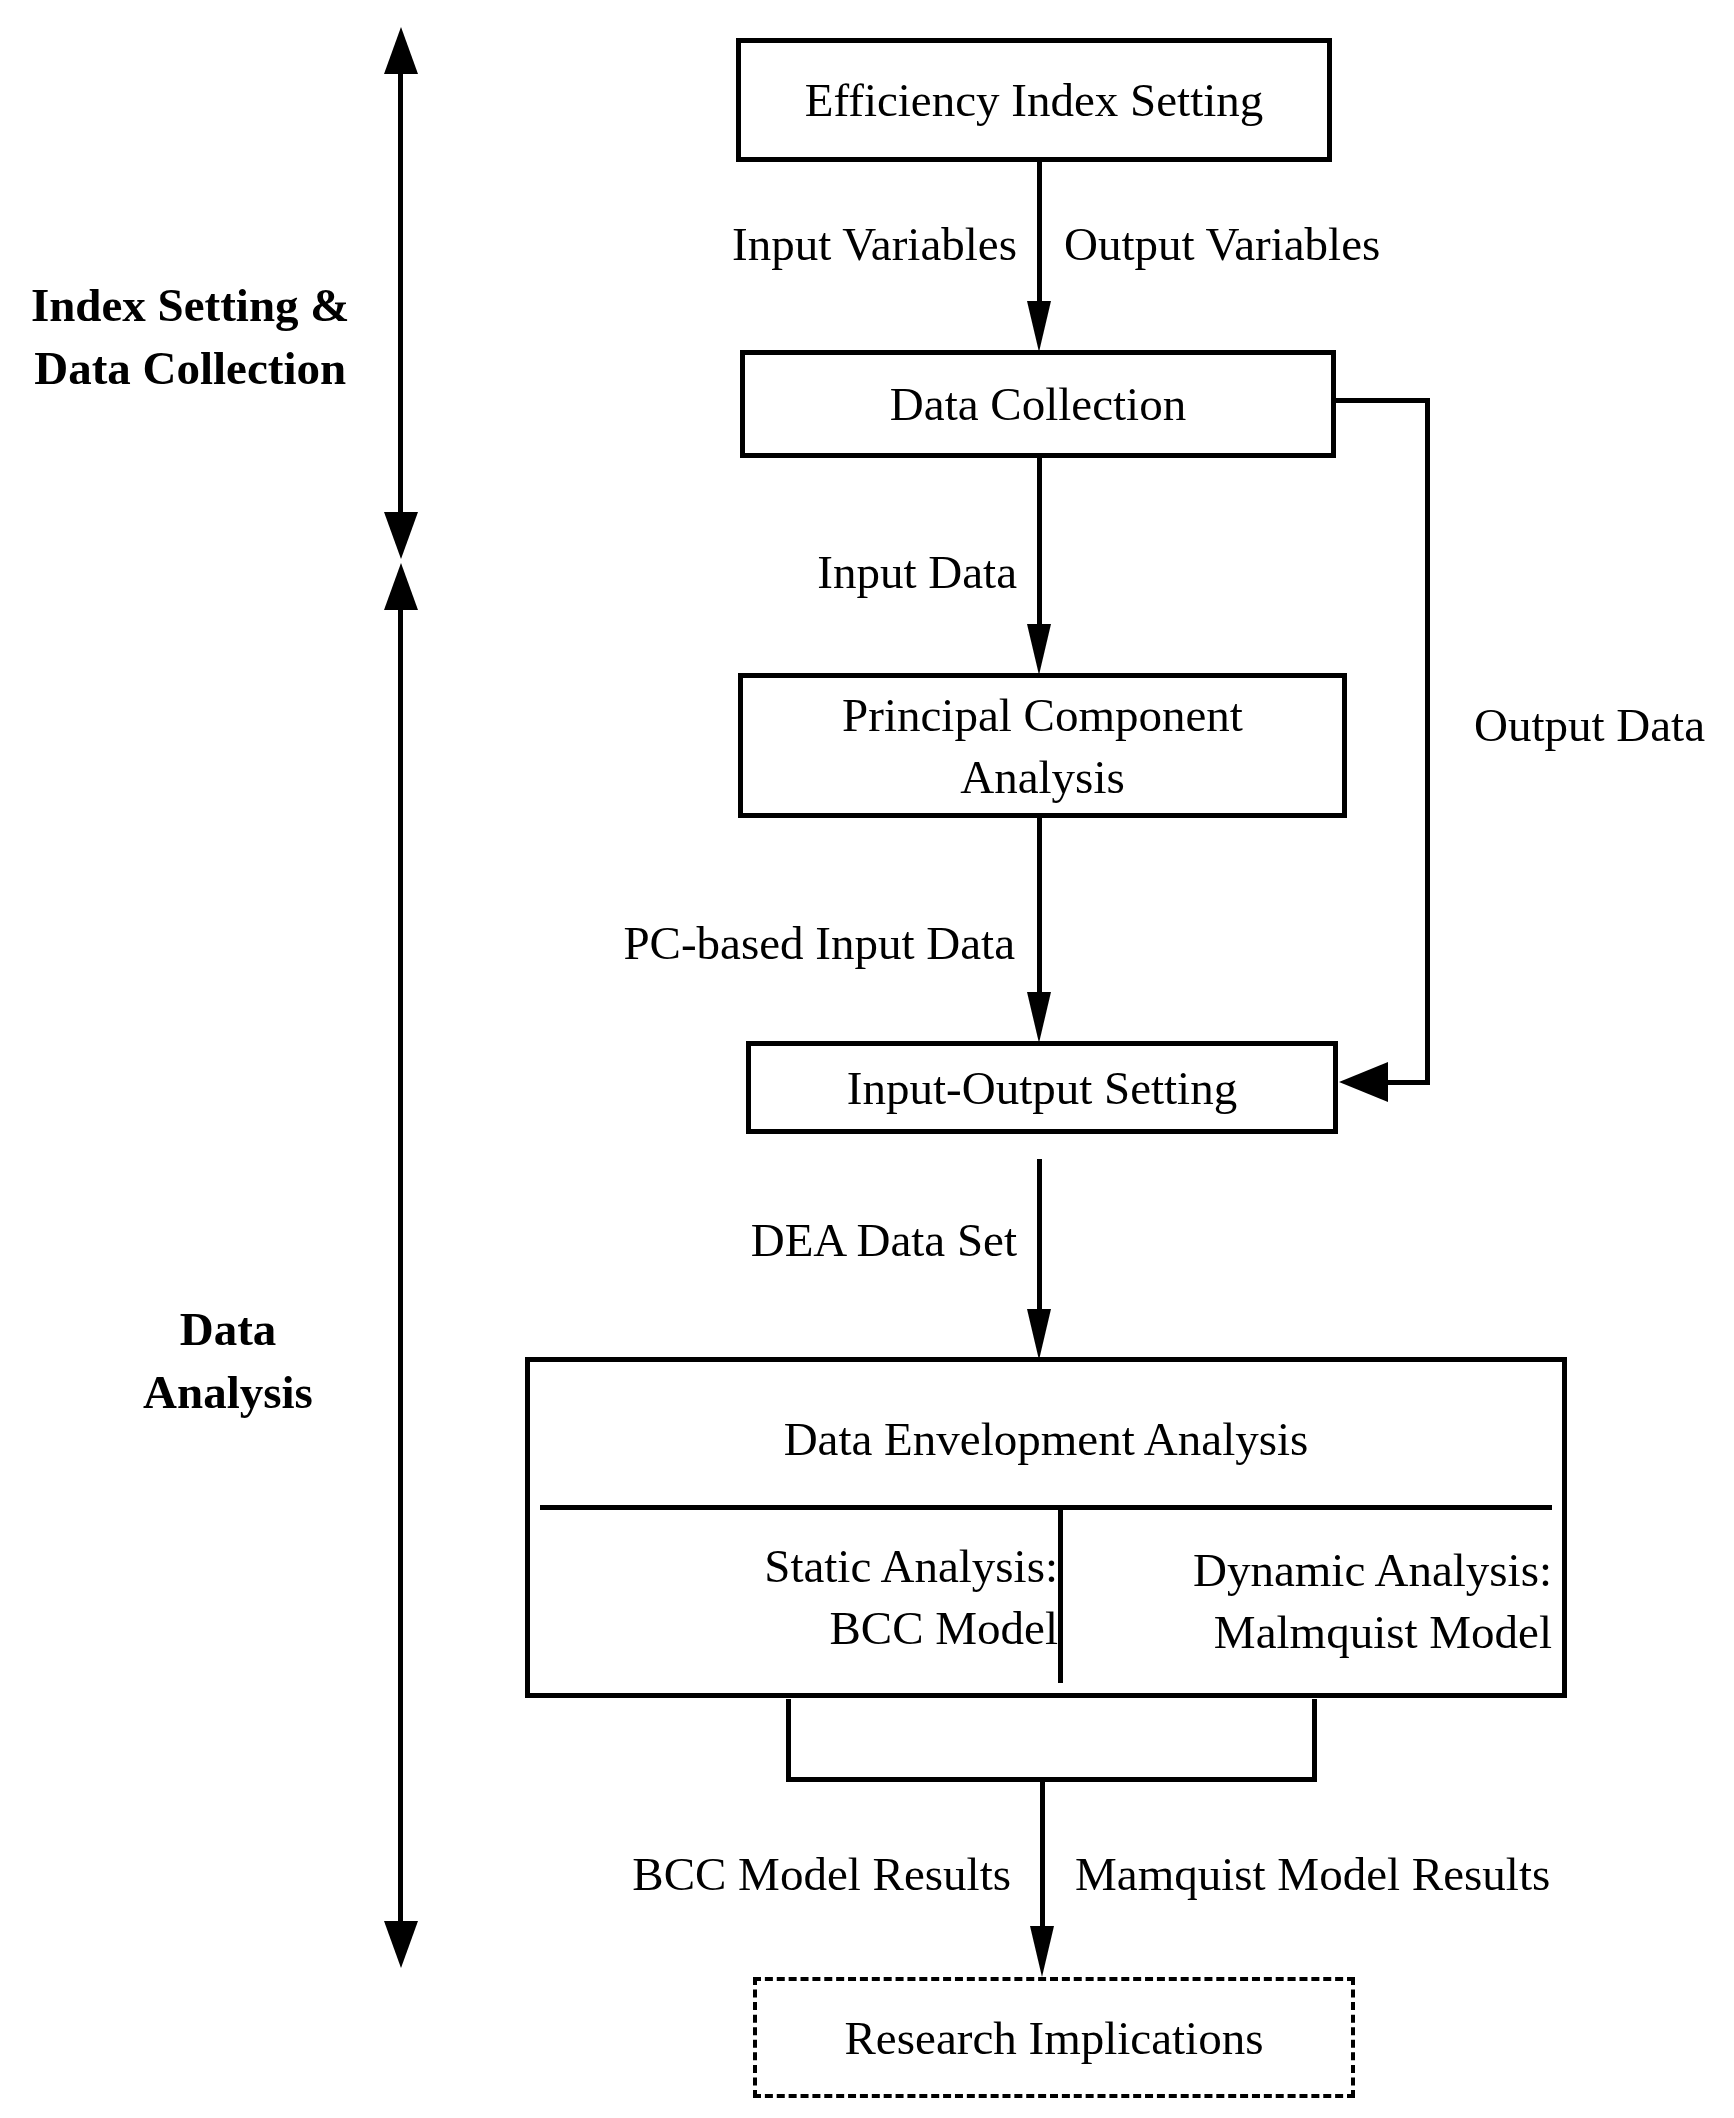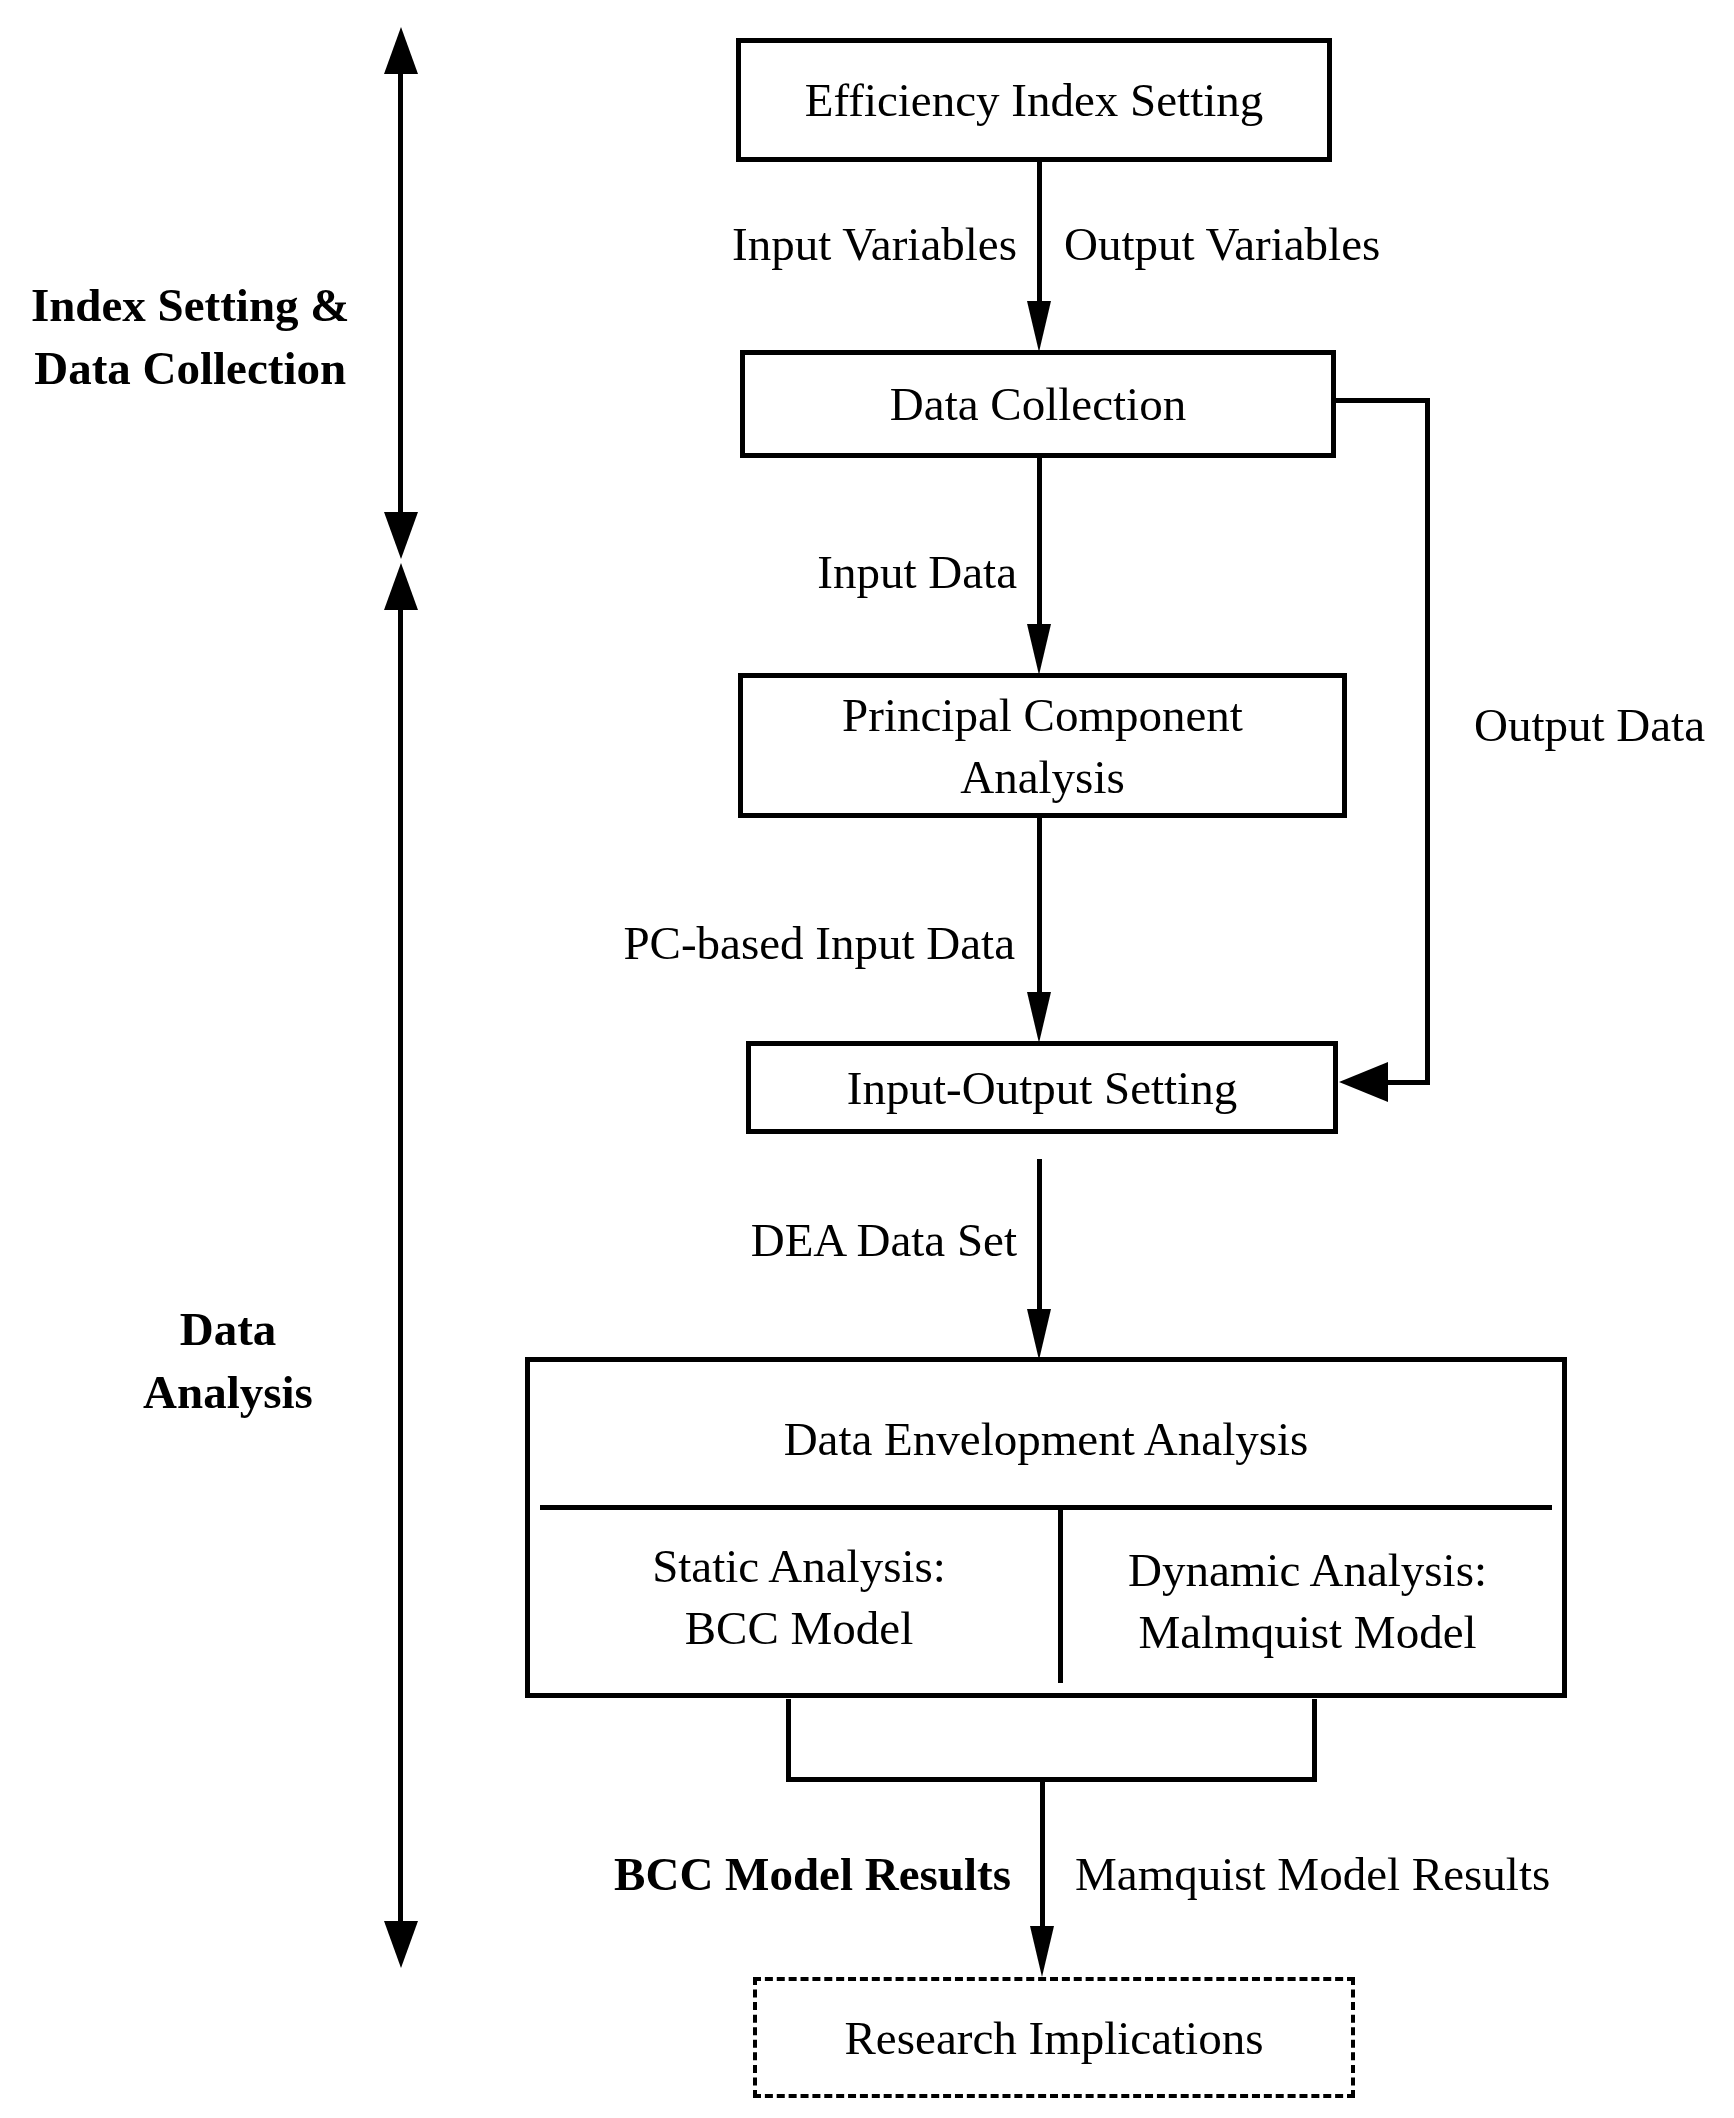--- a/index.html
+++ b/index.html
@@ -72,21 +72,21 @@
   }
   .dea-row{
     display:flex;
     width:100%;
     flex:1;
   }
   .dea-cell{
     box-sizing:border-box;
     display:flex;
     flex-direction:column;
-    align-items:center;
+    align-items:flex-end;
     justify-content:center;
     text-align:center;
     font-size:47px;
     line-height:62px;
   }
   .dea-cell.left{width:523px;border-right:5.2px solid #000;}
   .dea-cell.right{flex:1;margin-top:8px;}
 </style>
 </head>
 <body>
@@ -165,21 +165,21 @@
         <div>Malmquist Model</div>
       </div>
     </div>
   </div>
 
   <div class="vline" style="left:786px;top:1699px;height:83px;"></div>
   <div class="vline" style="left:1312px;top:1699px;height:83px;"></div>
   <div class="hline" style="left:786px;top:1777px;width:531px;"></div>
   <div class="vline" style="left:1040px;top:1777px;height:150px;"></div>
   <div class="head-down" style="left:1030px;top:1926px;"></div>
-  <div class="edge-label r" style="left:581px;top:1844px;width:430px;font-weight:bold;">BCC Model Results</div>
+  <div class="edge-label r" style="left:581px;top:1844px;width:430px;">BCC Model Results</div>
   <div class="edge-label l" style="left:1075px;top:1844px;width:541px;">Mamquist Model Results</div>
 
   <div class="dashedbox" style="left:753px;top:1977px;width:602px;height:121px;">
     <div>Research Implications</div>
   </div>
 
 </div>
 
 
 </body></html>

